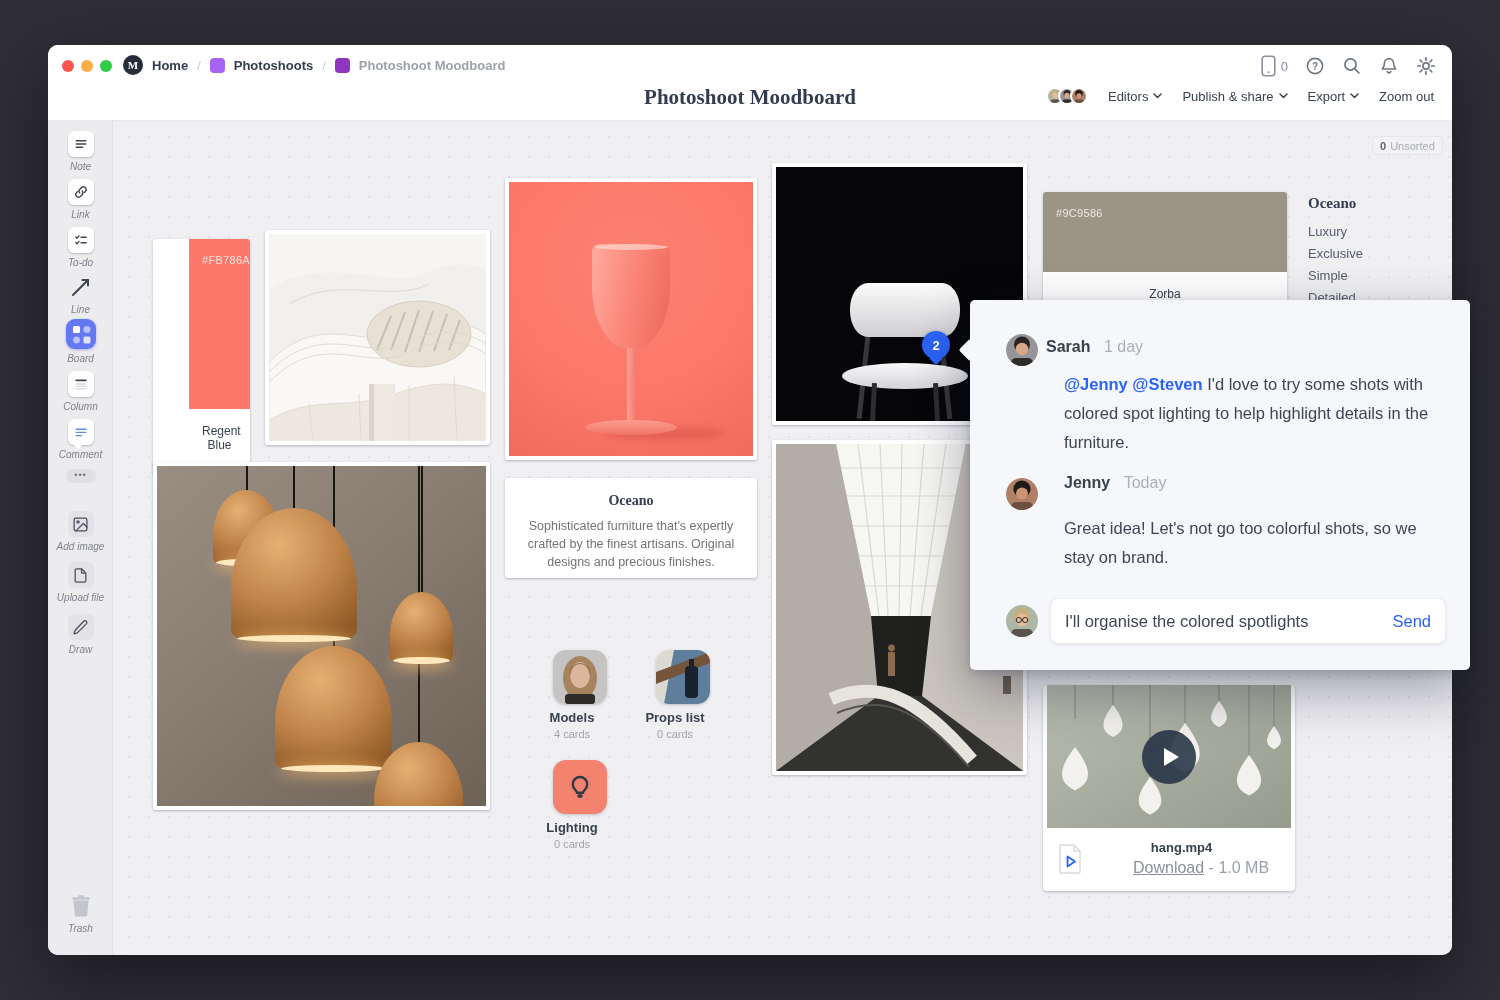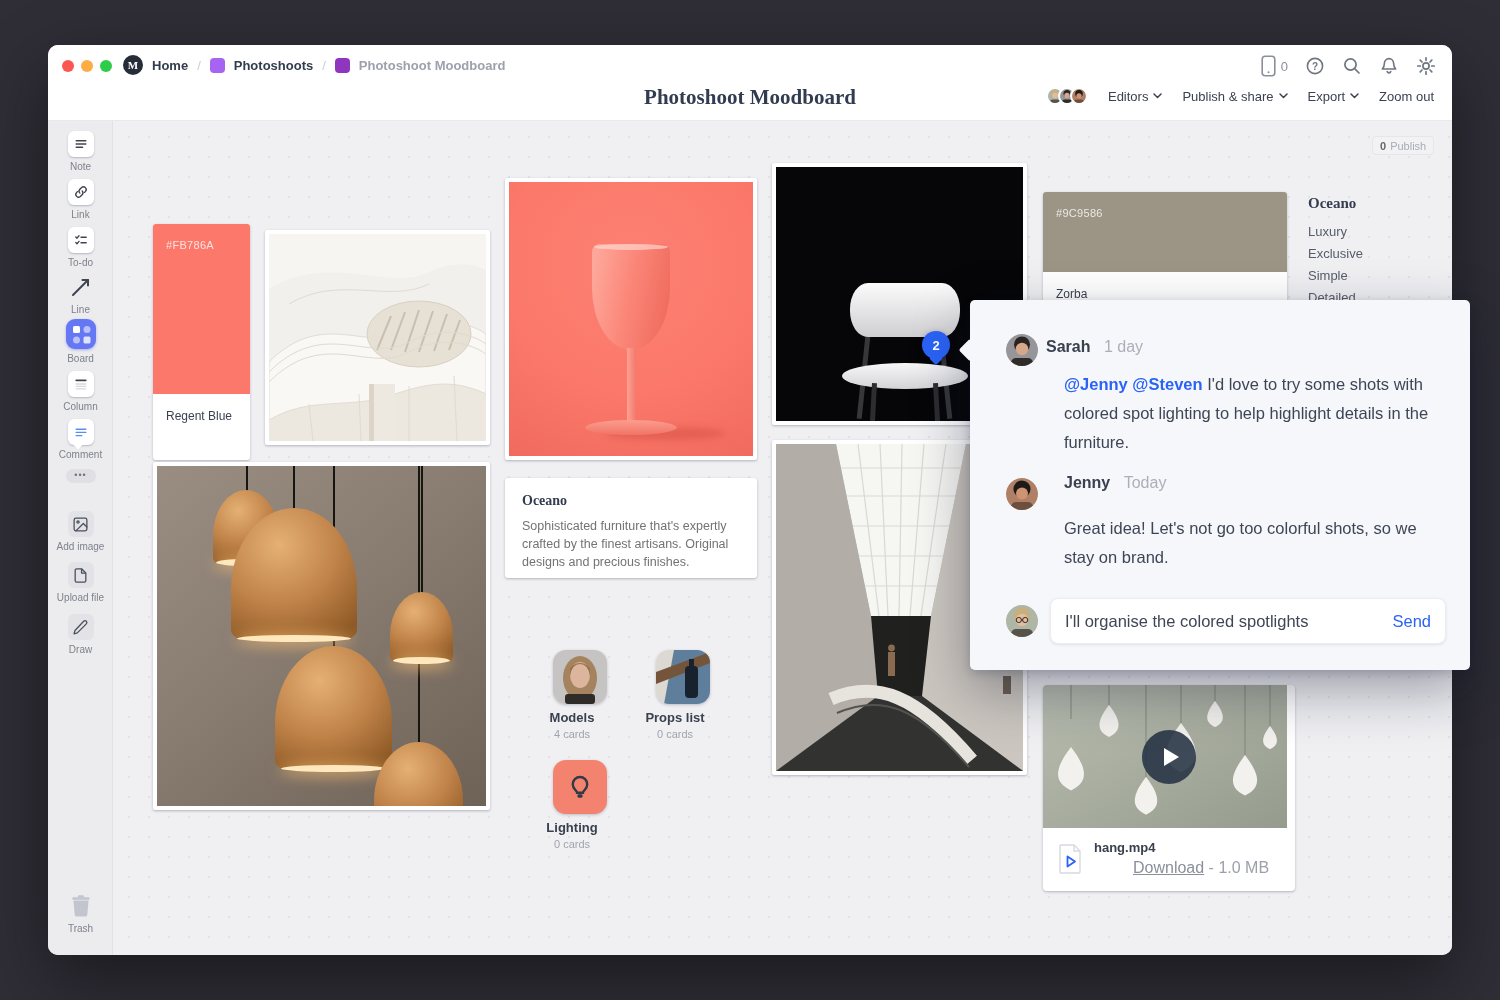--- a/index.html
+++ b/index.html
@@ -50,34 +50,34 @@
   .body-area { position:absolute; top:76px; left:0; right:0; bottom:0; display:flex; }
   .sidebar { width:65px; background:#ECECEF; border-right:1px solid #E1E1E6; position:relative; flex:none; }
   .canvas {
     flex:1; position:relative; background-color:#F0F0F3;
     background-image:radial-gradient(circle,#E1E1E7 1px,transparent 1.3px);
     background-size:20px 20px; background-position:6px 6px;
     overflow:hidden;
   }
 
   
-  .tool { position:absolute; left:0; width:65px; text-align:center; cursor:pointer; }
+  .tool { position:absolute; left:0; width:65px; text-align:center; cursor:pointer;font-style:italic; }
   .tool-card { width:26px; height:26px; margin:0 auto; background:#fff; border-radius:6px;
     box-shadow:0 1px 2px rgba(40,45,70,.28); display:flex; align-items:center; justify-content:center; }
   .tool-card.gray { background:#E2E2E7; box-shadow:none; }
   .tool-card.blue { width:30px; height:30px; background:#6577F3; border-radius:9px; box-shadow:0 1px 3px rgba(80,95,220,.45); }
   .tool-card.bare { background:transparent; box-shadow:none; }
   .tool-label { font-size:10px; color:#7E828C; margin-top:4px; }
   .more-pill { width:30px; height:14px; margin:0 auto; background:#DFDFE4; border-radius:8px; color:#6F7680;
     font-size:9px; letter-spacing:1px; line-height:12px; }
   .comment-card { position:relative; }
   .comment-card::after { content:''; position:absolute; left:7px; bottom:-3px; width:6px; height:6px; background:#fff; transform:rotate(45deg); }
 
   
-  .card-shadow { box-shadow:0 1px 3px rgba(30,35,60,.2), 0 1px 2px rgba(30,35,60,.10); }
+  .card-shadow { box-shadow:0 1px 3px rgba(30,35,60,.2), 0 1px 2px rgba(30,35,60,.10);text-align:center; }
   .photo { position:absolute; background:#fff; border:4px solid #fff; border-radius:2px; }
   .photo .inner { width:100%; height:100%; overflow:hidden; position:relative; }
   .photo svg { display:block; }
 
   .unsorted-pill { position:absolute; left:1259px; top:15px; height:19px; display:flex; align-items:center; gap:4px;
     background:#F2F2F5; border:1px solid #E5E5EA; border-radius:4px; padding:0 7px; font-size:11px; }
   .unsorted-pill b { color:#61666F; font-weight:700; } .unsorted-pill span { color:#A8ACB5; }
 
   .swatch-card { position:absolute; background:#fff; border-radius:3px; overflow:hidden; }
   .swatch-fill { position:relative; }
@@ -393,24 +393,24 @@
             </svg>
           </div>
         <div class="tool-label">Trash</div>
       </div>
     </div>
 
     <div class="canvas">
 
       <div class="unsorted-pill">
         <b>0</b>
-        <span>Publish</span>
-      </div>
-
-      <div class="swatch-card card-shadow" style="left:40px; top:103px; width:97px; height:236px;">
+        <span>Unsorted</span>
+      </div>
+
+      <div class="swatch-card card-shadow" style="left:40px; top:118px; width:97px; height:236px;padding-left:36px;">
         <div class="swatch-fill" style="height:170px; background:#FB786A;">
           <span class="swatch-hex">#FB786A</span>
         </div>
         <div class="swatch-name">Regent Blue</div>
       </div>
 
       <div class="photo card-shadow" style="left:152px; top:109px; width:225px; height:215px;">
         <div class="inner">
             <svg width="217" height="207" viewBox="0 0 217 207">
           <rect width="217" height="207" fill="#F2F0ED"></rect>

